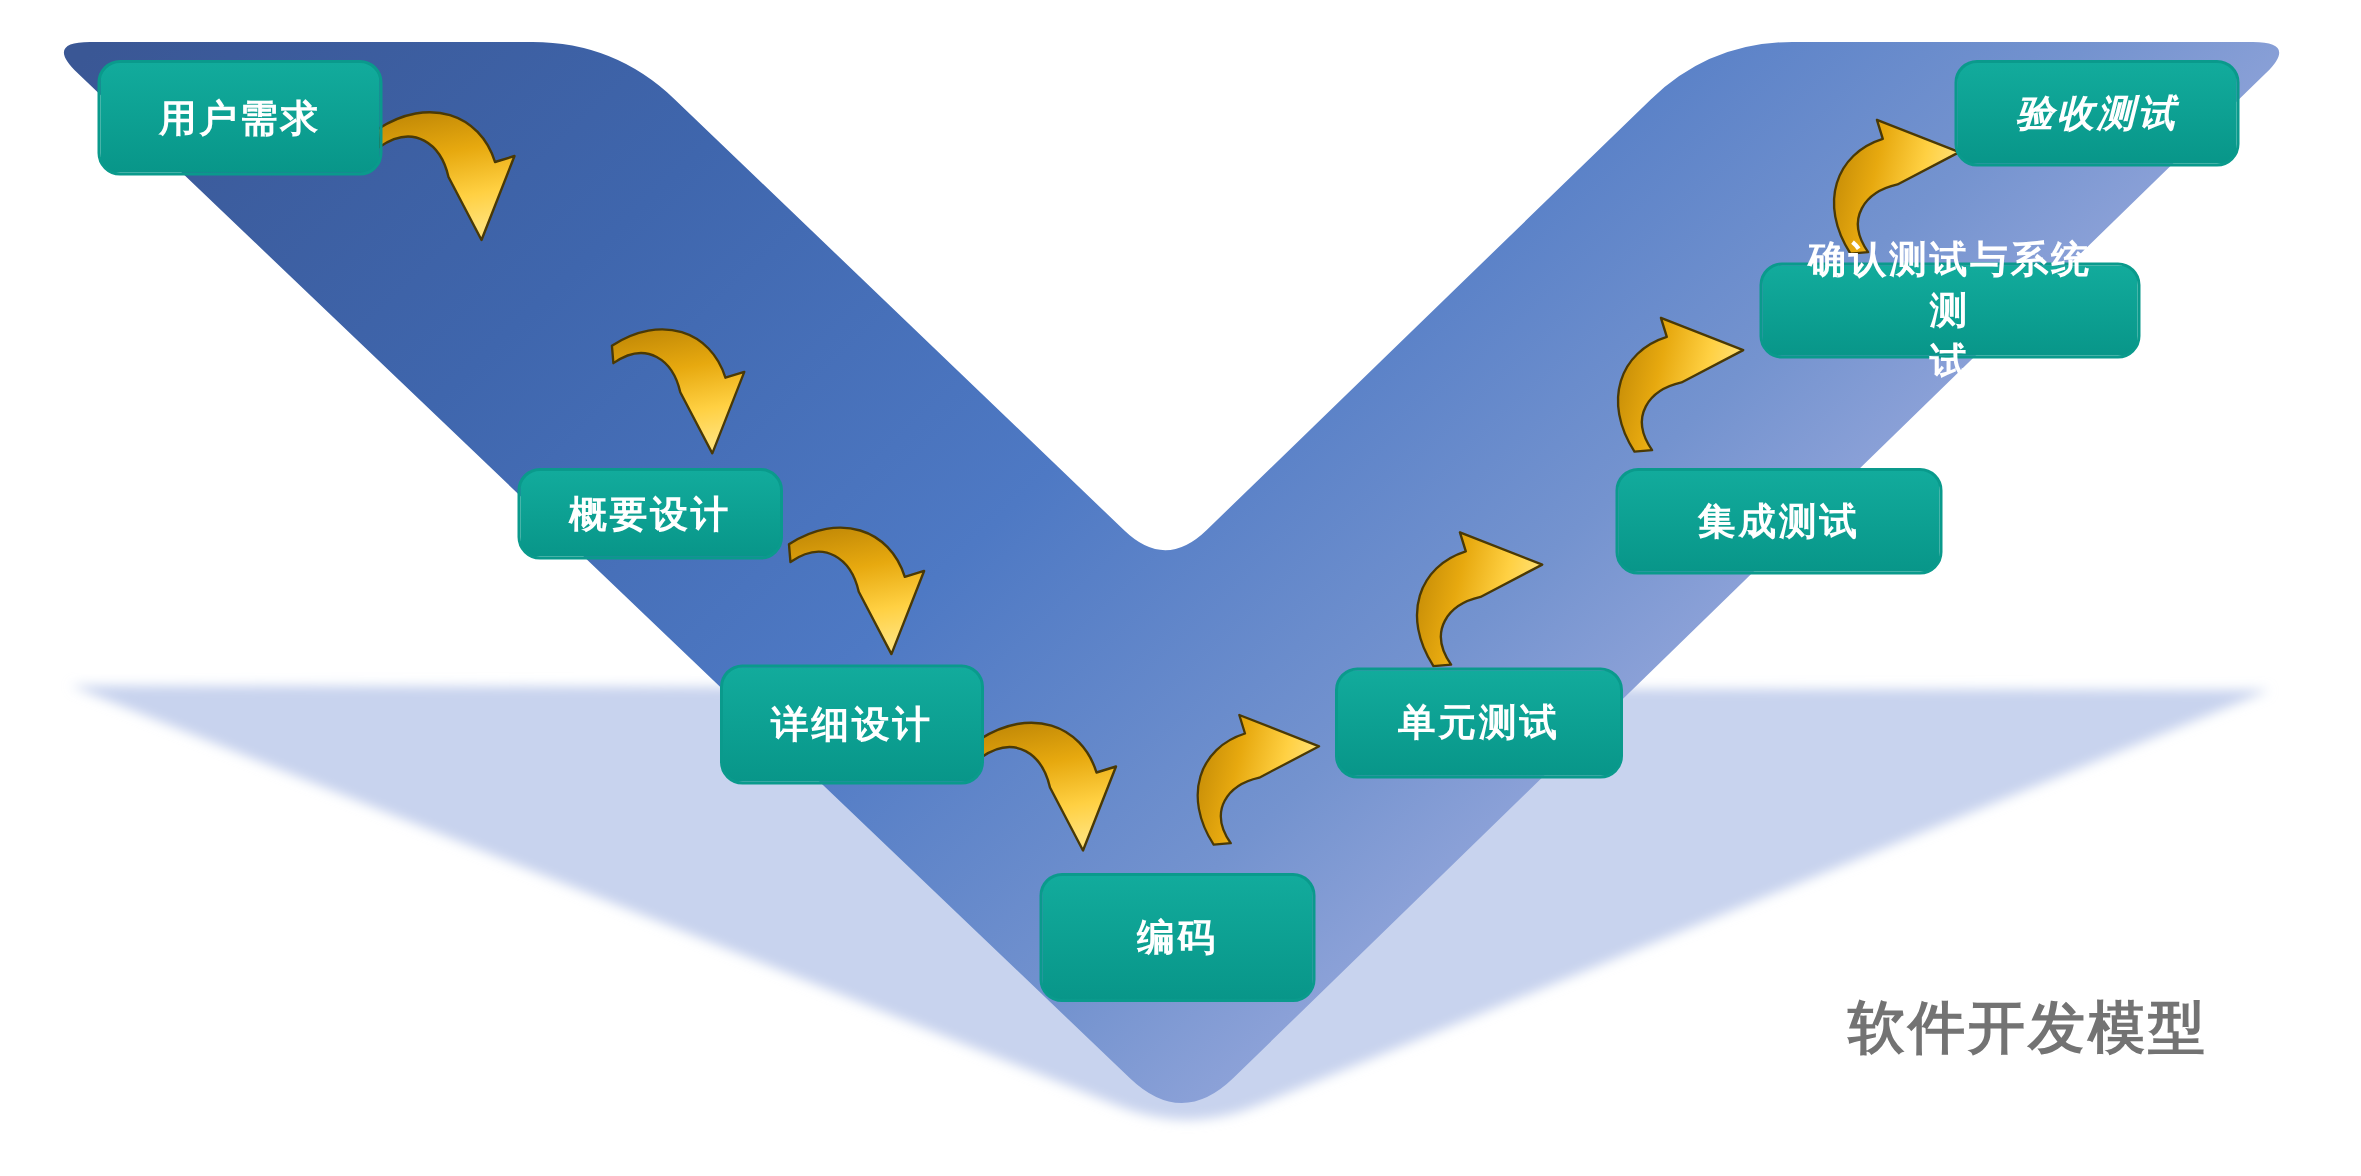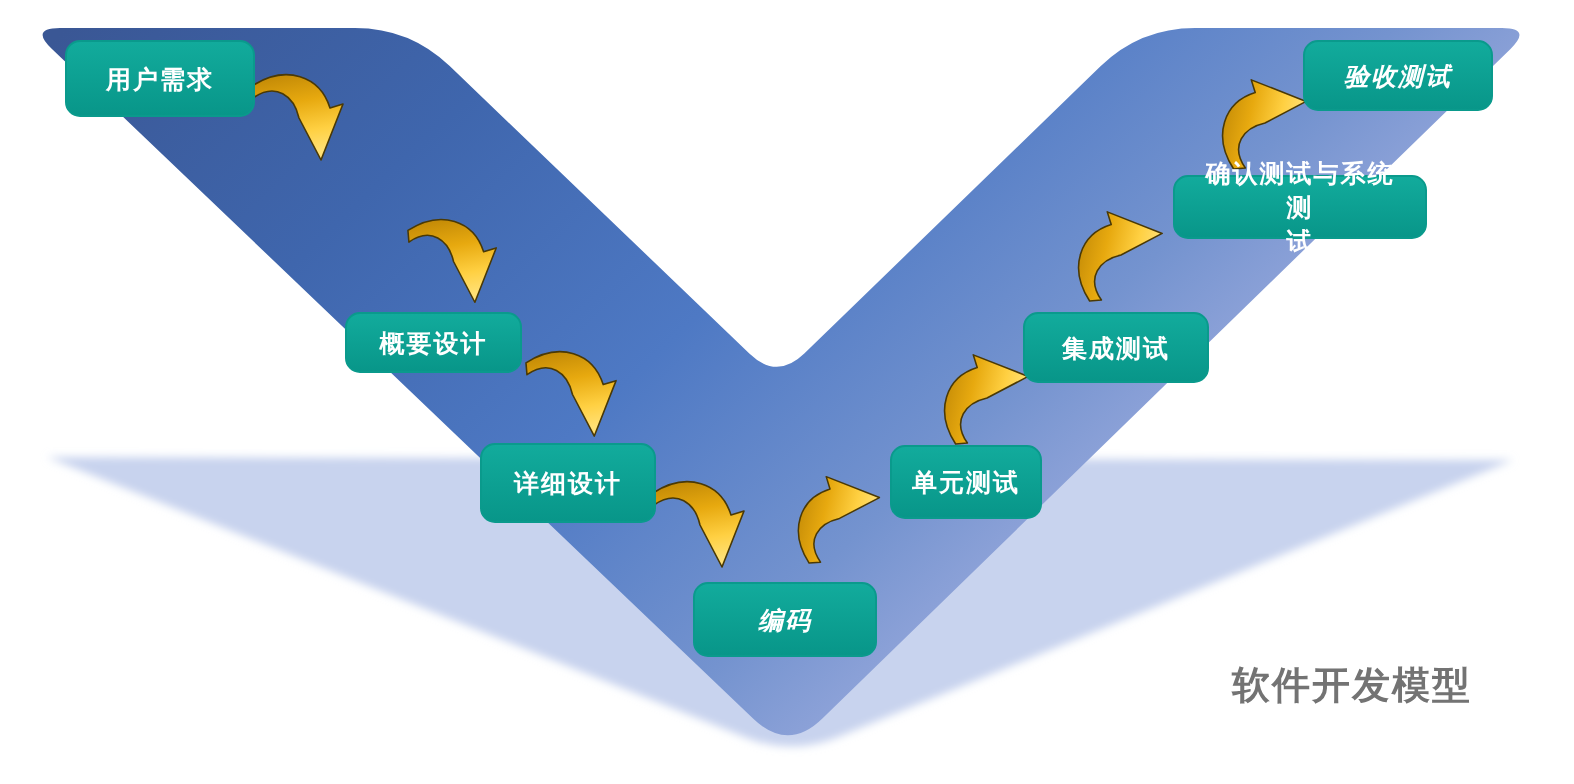--- a/index.html
+++ b/index.html
@@ -94,25 +94,25 @@
     <use href="#arrow-up" transform="translate(1216,73) scale(0.98)"></use>
   </svg>
 
   <div class="stage" style="left:65px;  top:40px;  width:190px; height:77px;">用户需求</div>
 
 
   <div class="stage" style="left:345px; top:312px; width:177px; height:61px;">概要设计</div>
 
   <div class="stage" style="left:480px; top:443px; width:176px; height:80px;">详细设计</div>
 
-  <div class="stage" style="left:693px; top:582px; width:184px; height:75px;font-style:italic;">编码</div>
+  <div class="stage" style="left:693px; top:582px; width:184px; height:86px;">编码</div>
 
-  <div class="stage" style="left:890px; top:445px; width:152px; height:74px;">单元测试</div>
+  <div class="stage" style="left:890px; top:445px; width:192px; height:74px;">单元测试</div>
 
-  <div class="stage" style="left:1023px; top:312px; width:186px; height:71px;">集成测试</div>
+  <div class="stage" style="left:1077px; top:312px; width:218px; height:71px;">集成测试</div>
 
   <div class="stage" style="left:1157px; top:175px; width:254px; height:64px;margin-left:16px;">确认测试与系统测
 试</div>
 
   <div class="stage" style="left:1303px; top:40px; width:190px; height:71px;font-style:italic;">验收测试</div>
 
   <div class="diagram-title">软件开发模型</div>
 
 </div>
 

